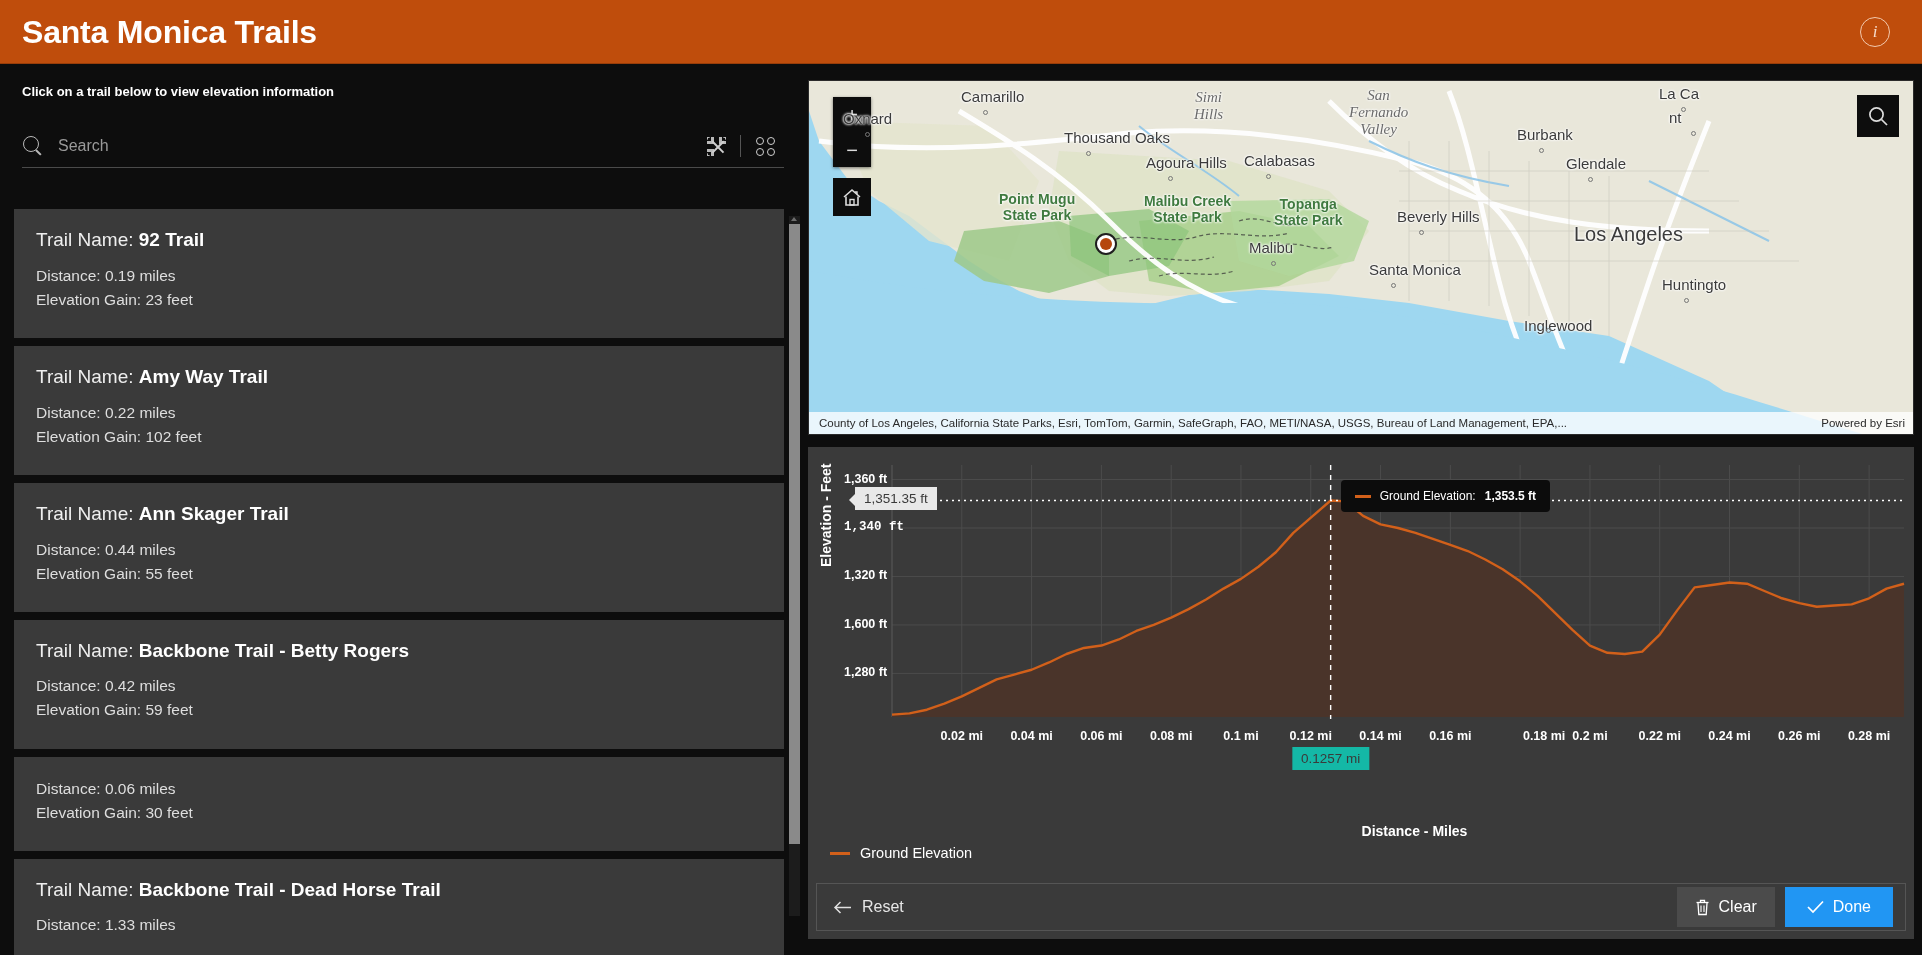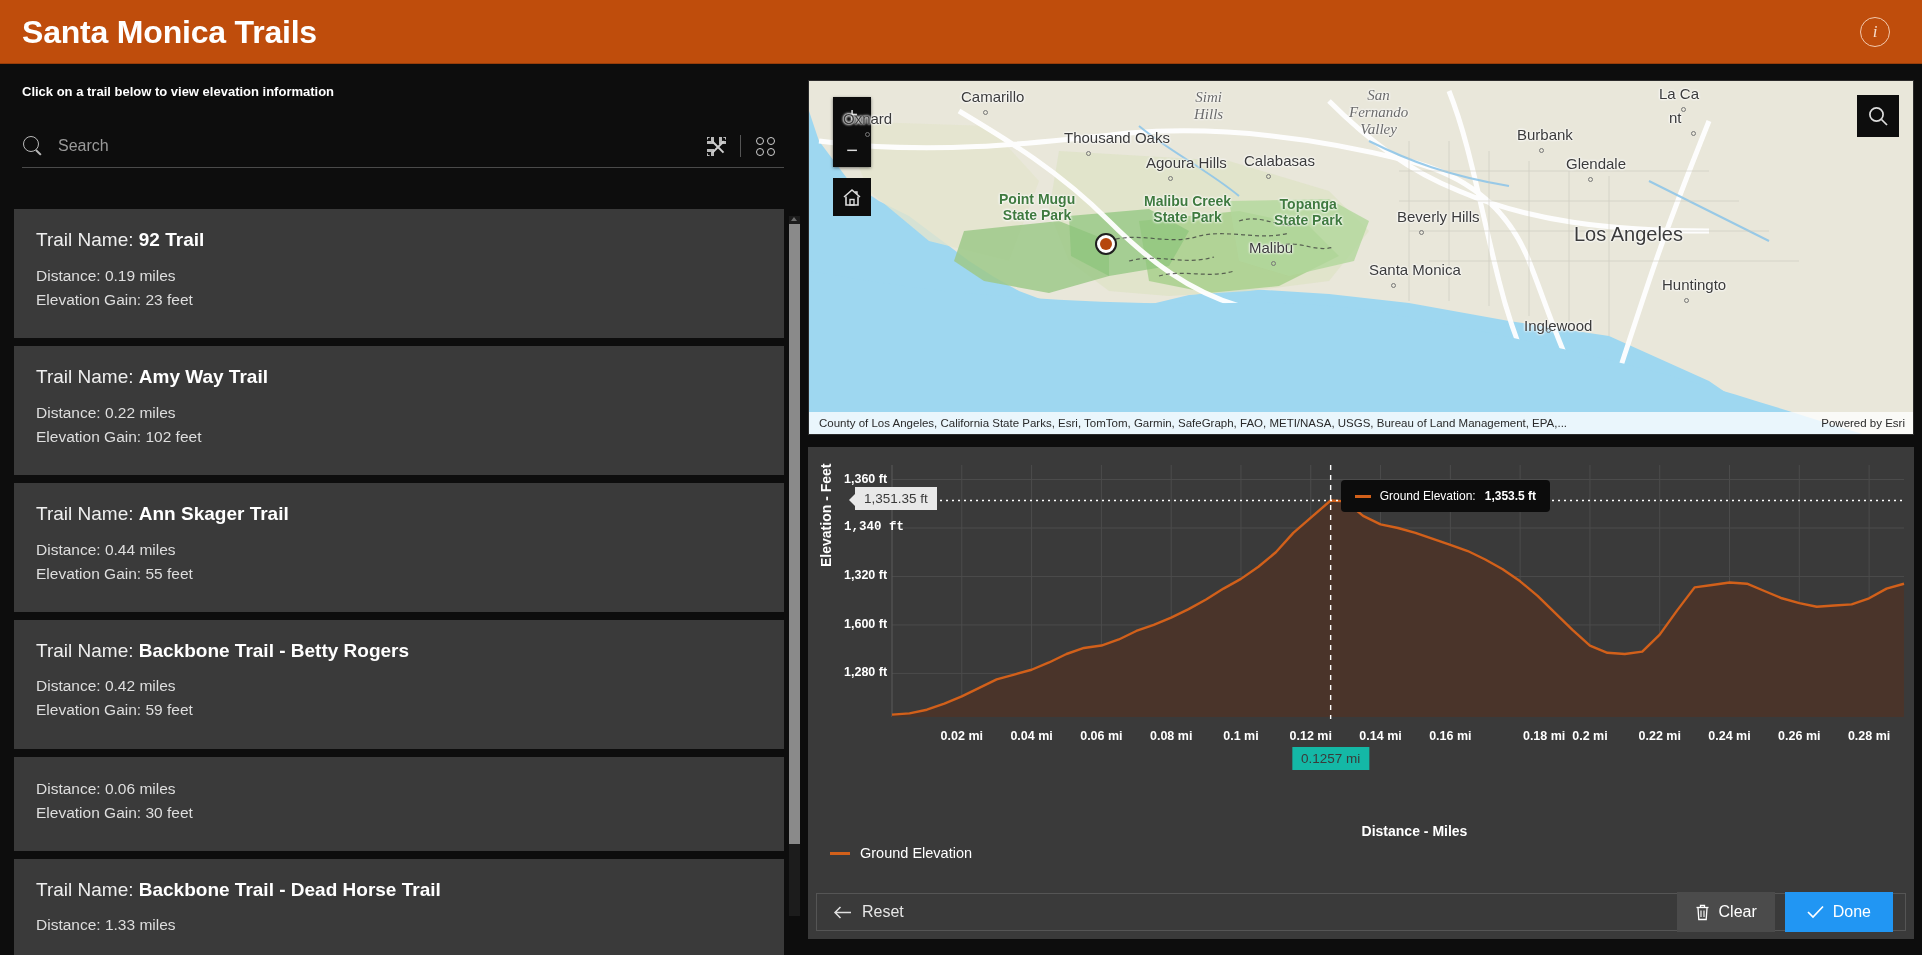--- a/index.html
+++ b/index.html
@@ -226,21 +226,21 @@
     transform: translateX(-50%);
     margin-top: 28px;
   }
   .legend-row {
     position: absolute; left: 22px; top: 398px; display: flex;
     align-items: center; gap: 10px; color: #ffffff; font-size: 14.5px;
   }
   .legend-row .lswatch { width: 20px; height: 3px; background: #d2601a; }
 
   .action-bar {
-    position: absolute; left: 8px; bottom: 8px; width: 1090px; height: 38px;
+    position: absolute; left: 8px; bottom: 8px; width: 1090px; height: 48px;
     border: 1px solid #555; display: flex; align-items: center; padding: 2px 12px;
   }
   .reset-btn {
     display: flex; align-items: center; gap: 10px; color: #e6e6e6;
     font-size: 16px; cursor: pointer; padding: 6px 4px;
   }
   .bar-spacer { flex: 1; }
   .clear-btn {
     display: flex; align-items: center; gap: 9px; background: #4b4b4b;
     color: #ffffff; font-size: 16px; padding: 11px 18px; cursor: pointer;

